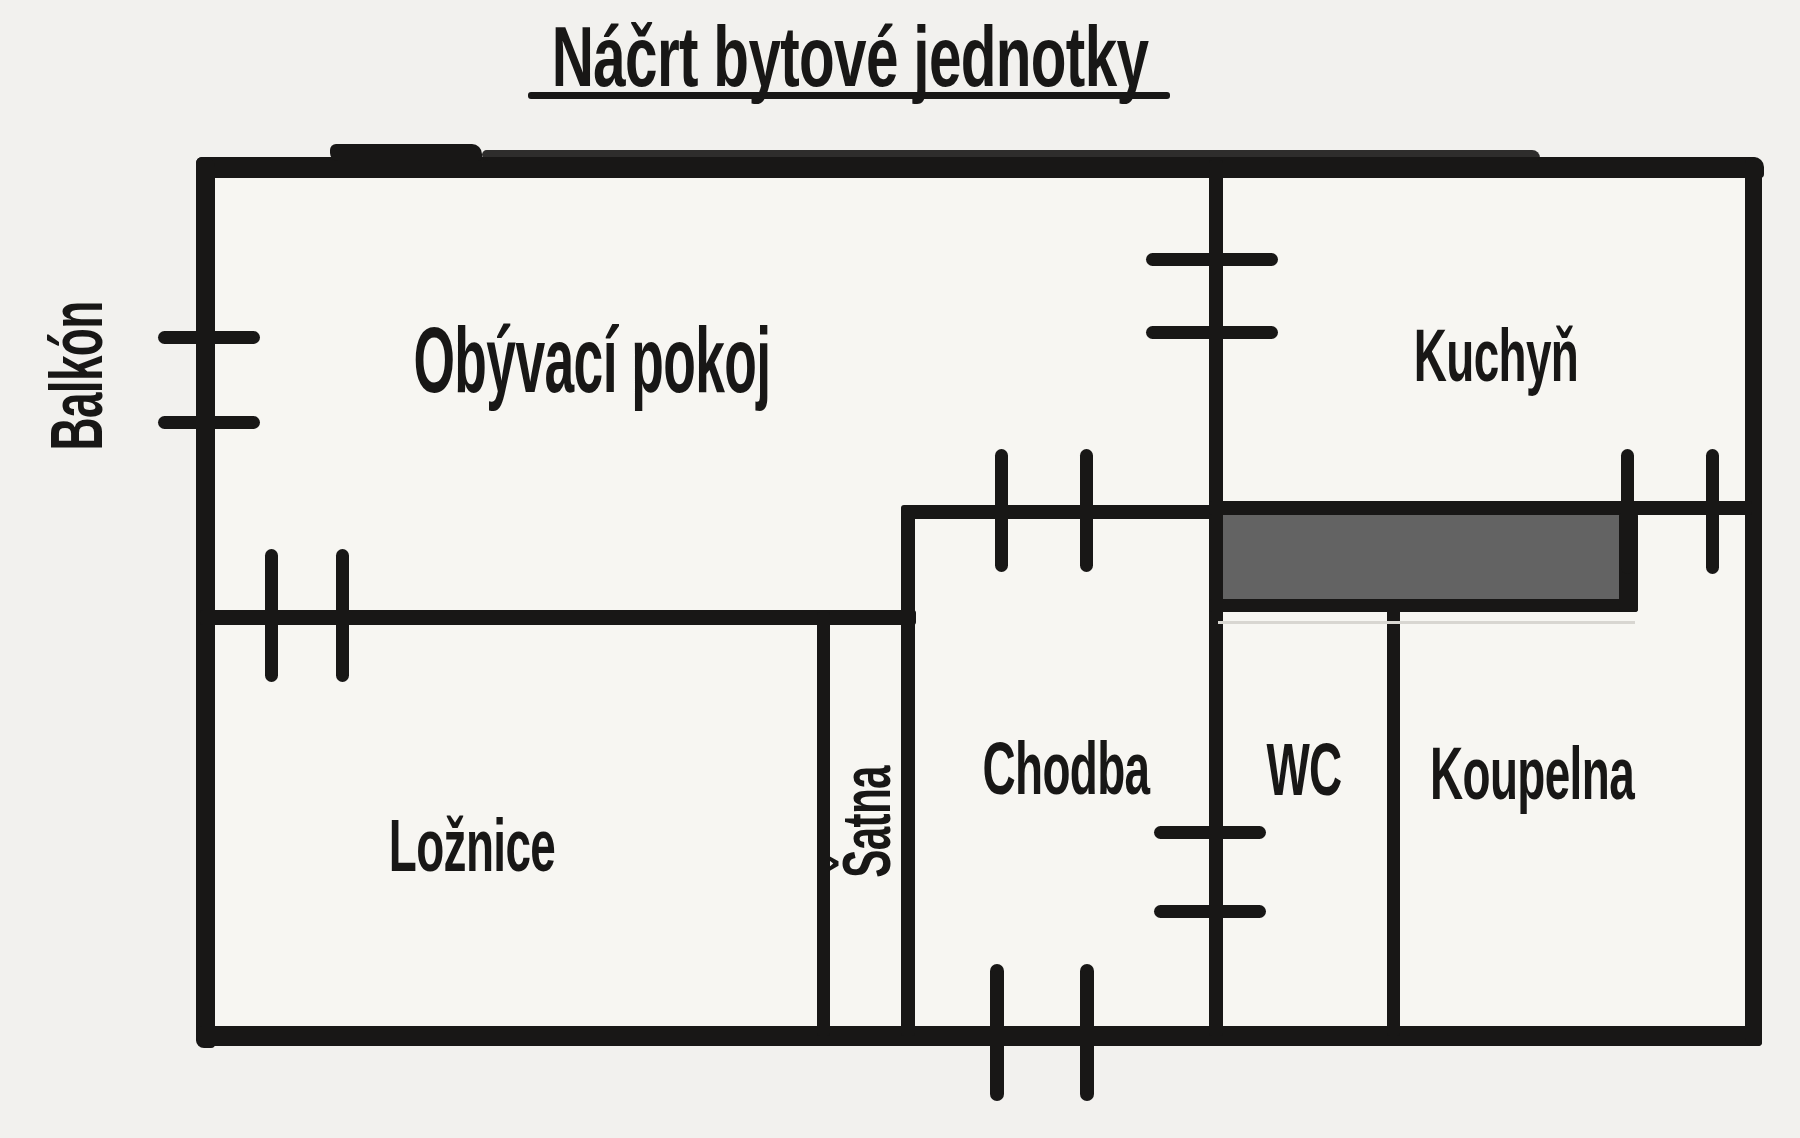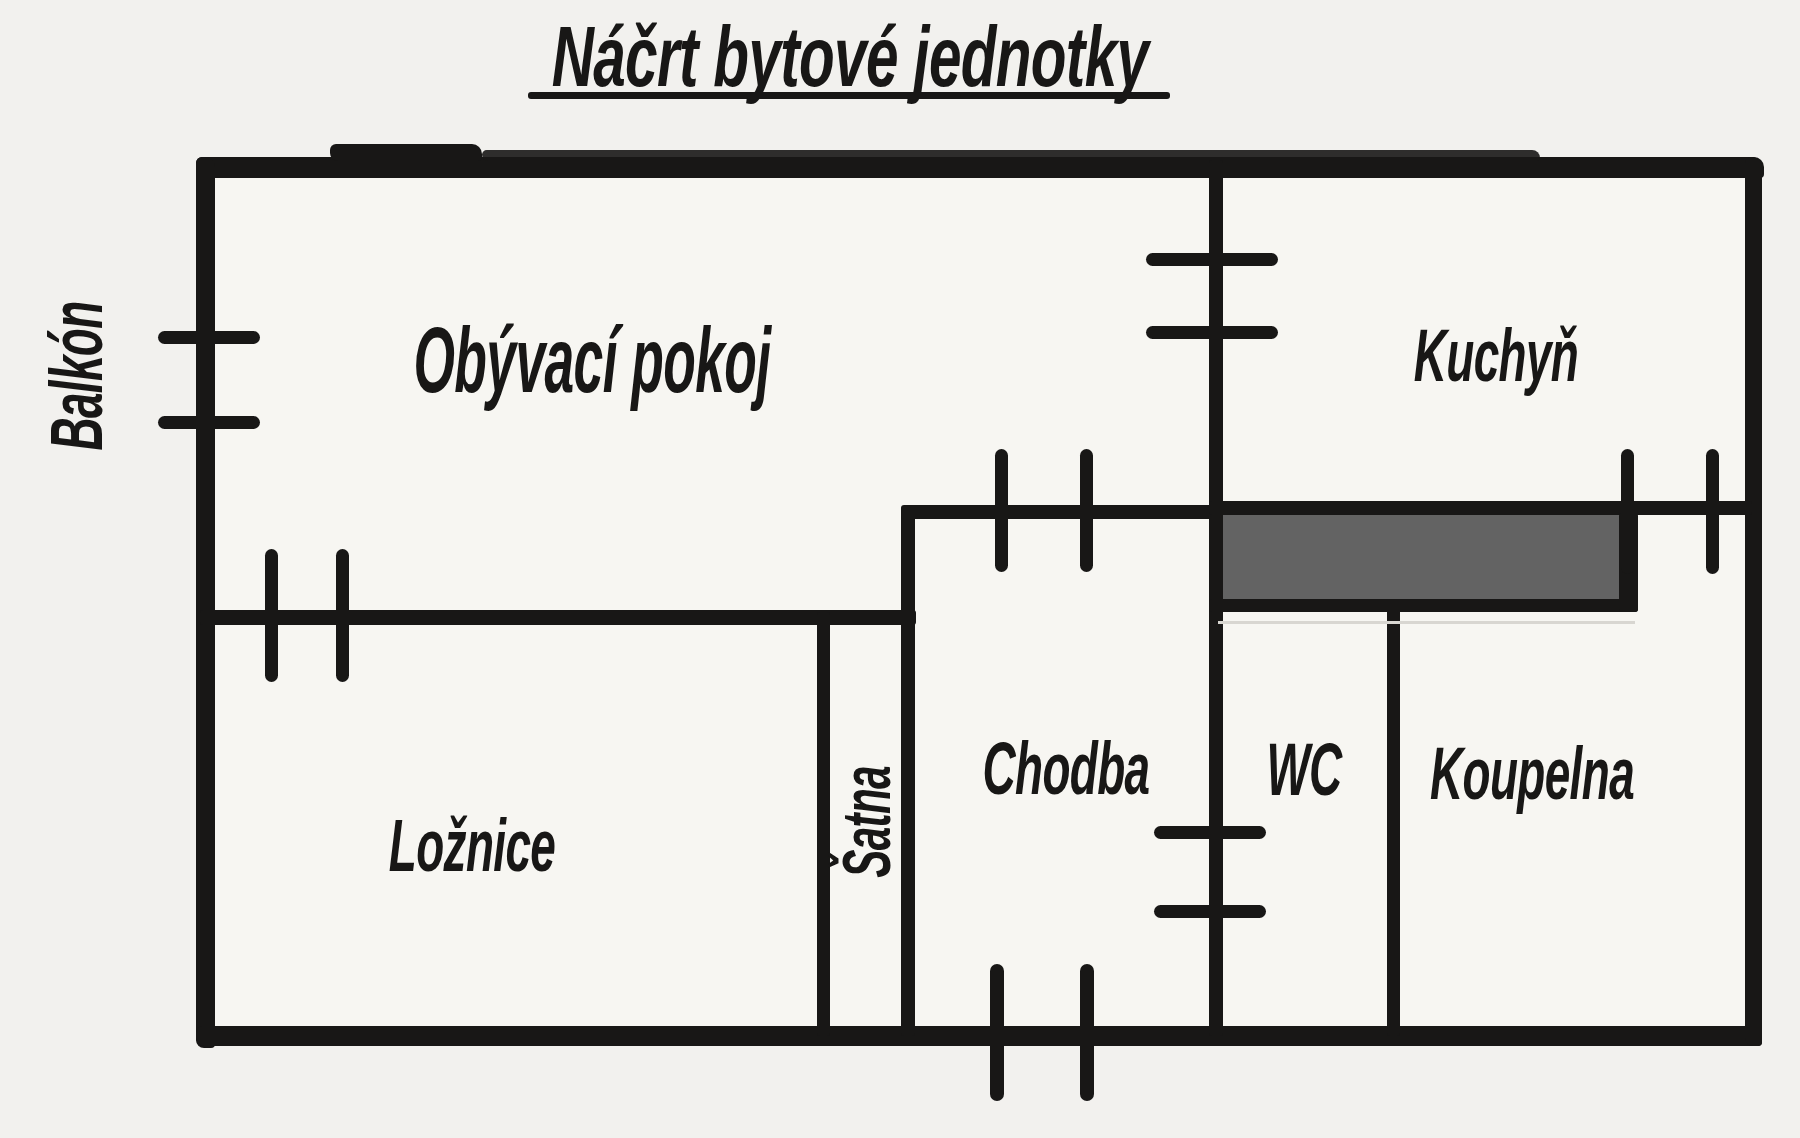--- a/index.html
+++ b/index.html
@@ -11,21 +11,20 @@
   html,body{margin:0;padding:0;}
   body{
     background:var(--paper);
     font-family:"Liberation Sans","DejaVu Sans",sans-serif;
   }
   .stage{
     position:relative;
     width:1800px;height:1138px;
     background:var(--paper);
     overflow:hidden;
-    font-style:italic;
   }
   .interior{
     position:absolute;
     background:var(--room-fill);
   }
   .wall{
     position:absolute;
     background:var(--ink);
     border-radius:3px;
   }

